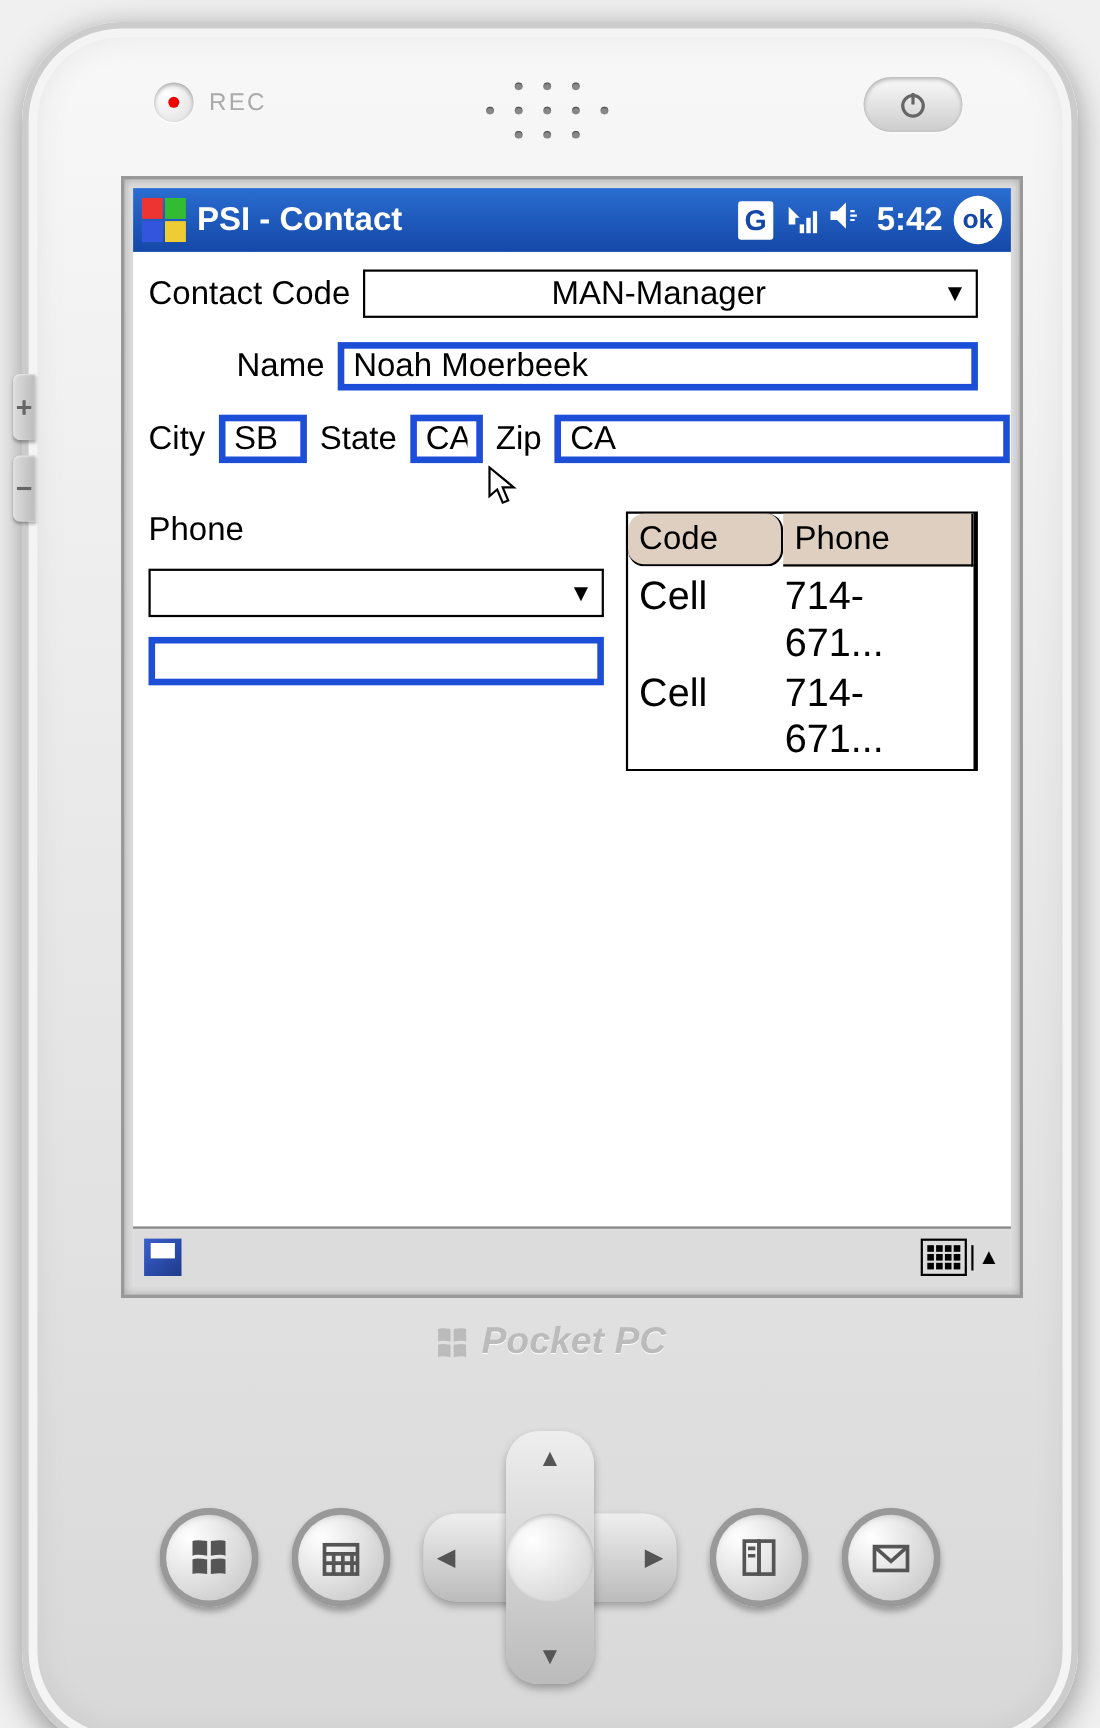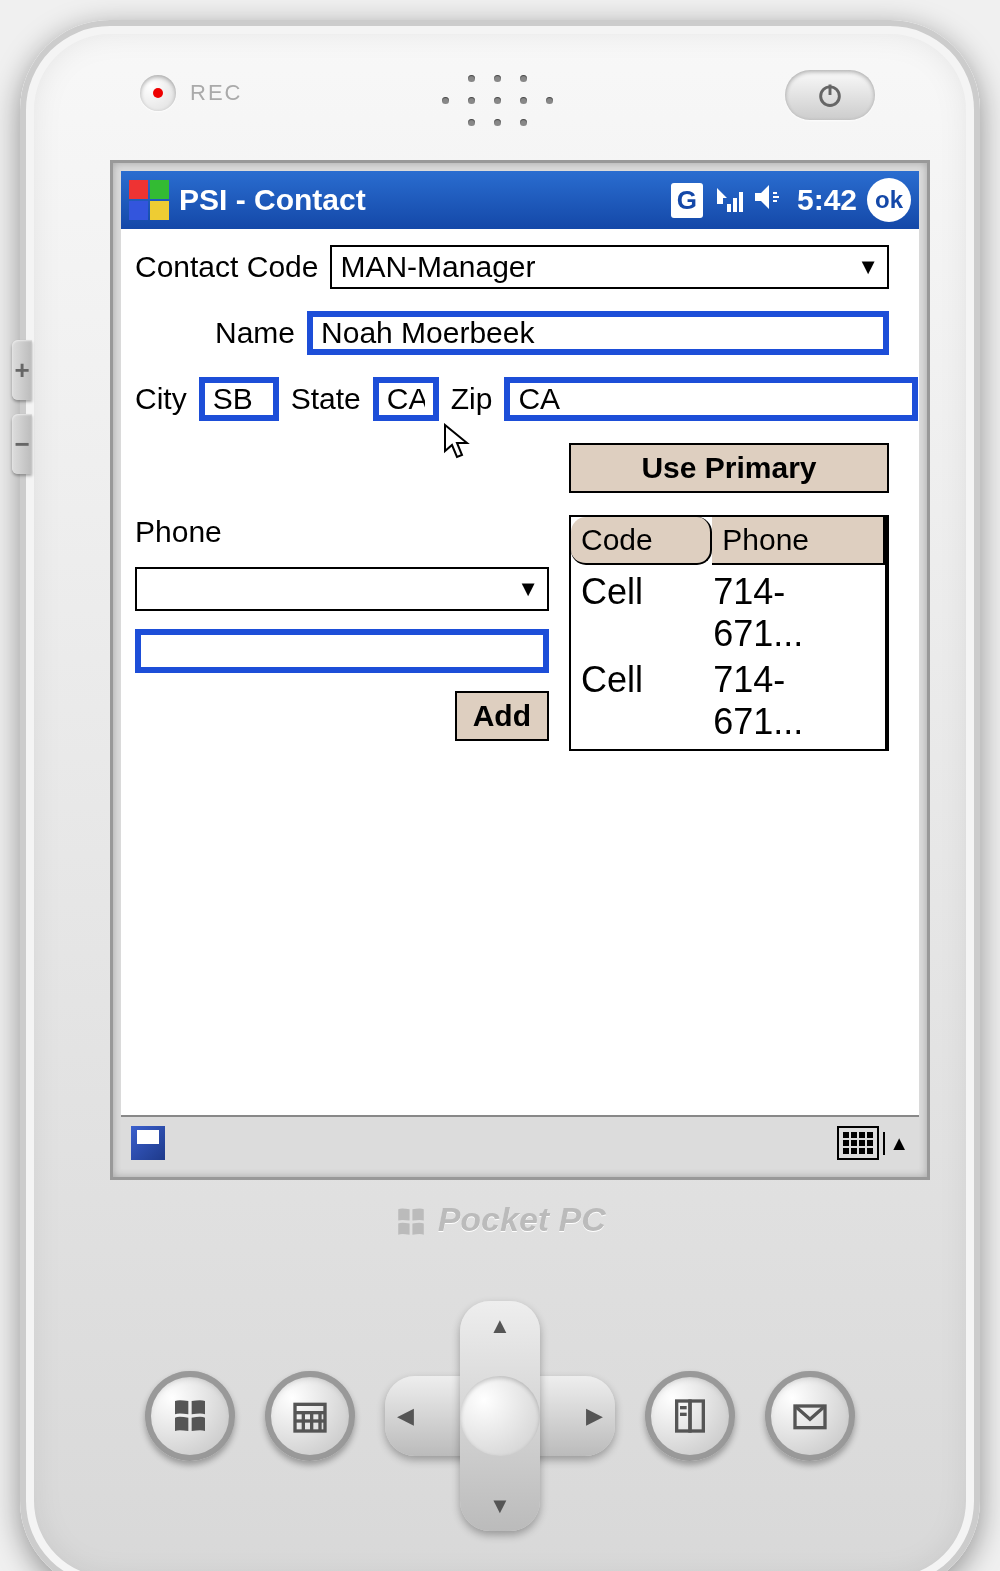--- a/index.html
+++ b/index.html
@@ -379,21 +379,21 @@
             </svg>
         </div>
         <div>5:42</div>
         <div class="ok-btn">ok</div>
       </div>
 
       <div class="form-area" style="position:relative;">
 
         <div class="row">
           <span class="lbl">Contact Code</span>
-          <div class="combo" style="flex:1;">
+          <div class="combo" style="flex:1;text-align:center;">
             <span class="combo-text">MAN-Manager</span>
             <span class="combo-arrow">▼</span>
           </div>
         </div>
 
         <div class="row" style="padding-left:80px;">
           <span class="lbl">Name</span>
           <input class="input-box" style="flex: 1 1 0%;" value="Noah Moerbeek">
         </div>
 
@@ -406,34 +406,30 @@
           <span class="lbl">Zip</span>
           <input class="input-box" style="flex: 1 1 0%;" value="CA">
         </div>
 
         <div class="row" style="justify-content:flex-end; position:relative;">
           <span class="cursor-icon" style="left:308px; top:-20px;">
             <svg width="28" height="36" viewBox="0 0 28 36">
                 <path d="M2 2 L2 28 L9 22 L14 34 L19 32 L14 20 L24 20 Z" fill="#fff" stroke="#000" stroke-width="2"></path>
               </svg>
           </span>
-          <button class="ppc-btn" style="width:320px;">Use Primary</button>
         </div>
 
         <div class="phone-section">
           <div class="phone-left">
             <span class="lbl">Phone</span>
             <div class="combo">
               <span class="combo-text"></span>
               <span class="combo-arrow">▼</span>
             </div>
             <input class="input-box" value="" style="">
-            <div style="display:flex; justify-content:flex-end;">
-              <button class="ppc-btn">Add</button>
-            </div>
           </div>
           <div class="phone-table">
             <div class="phone-table-header">
               <div class="th" style="flex:0 0 45%;">Code</div>
               <div class="th" style="flex:1;">Phone</div>
             </div>
             <div class="phone-table-body">
               <div class="tr">
                 <div class="td" style="flex:0 0 45%;">Cell</div>
                 <div class="td" style="flex:1;">714-671...</div>

